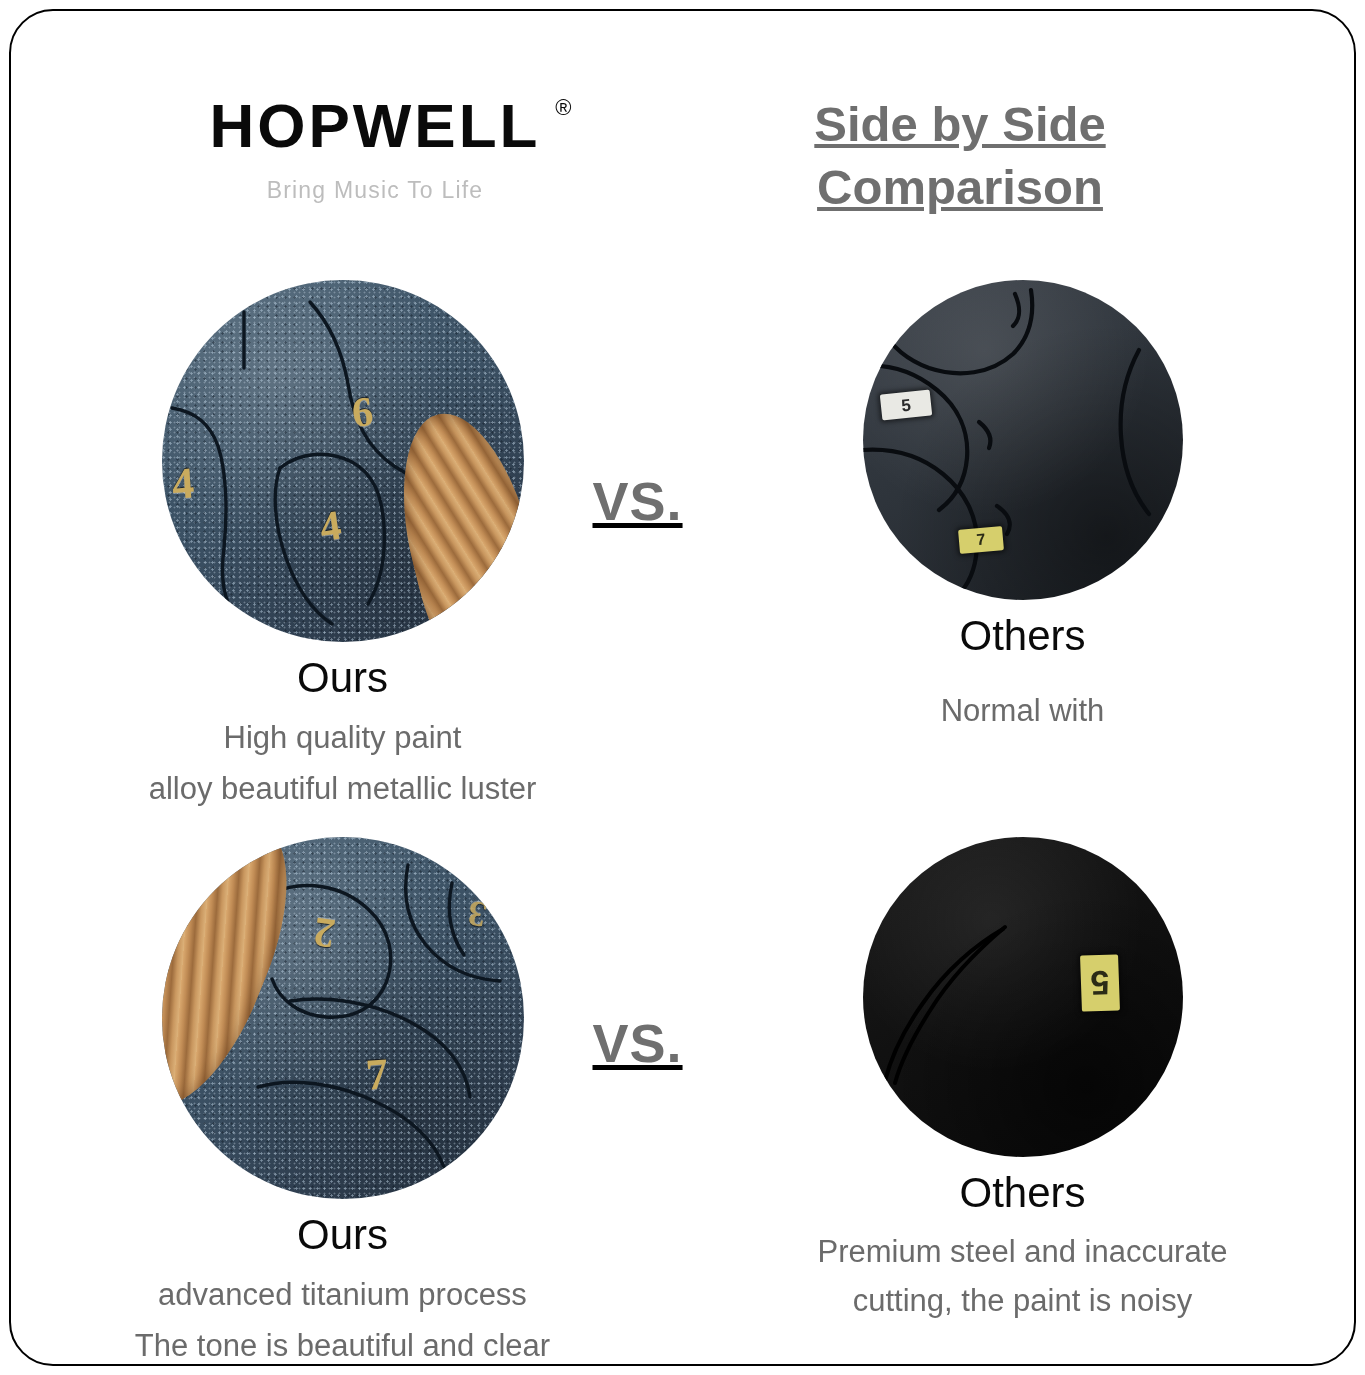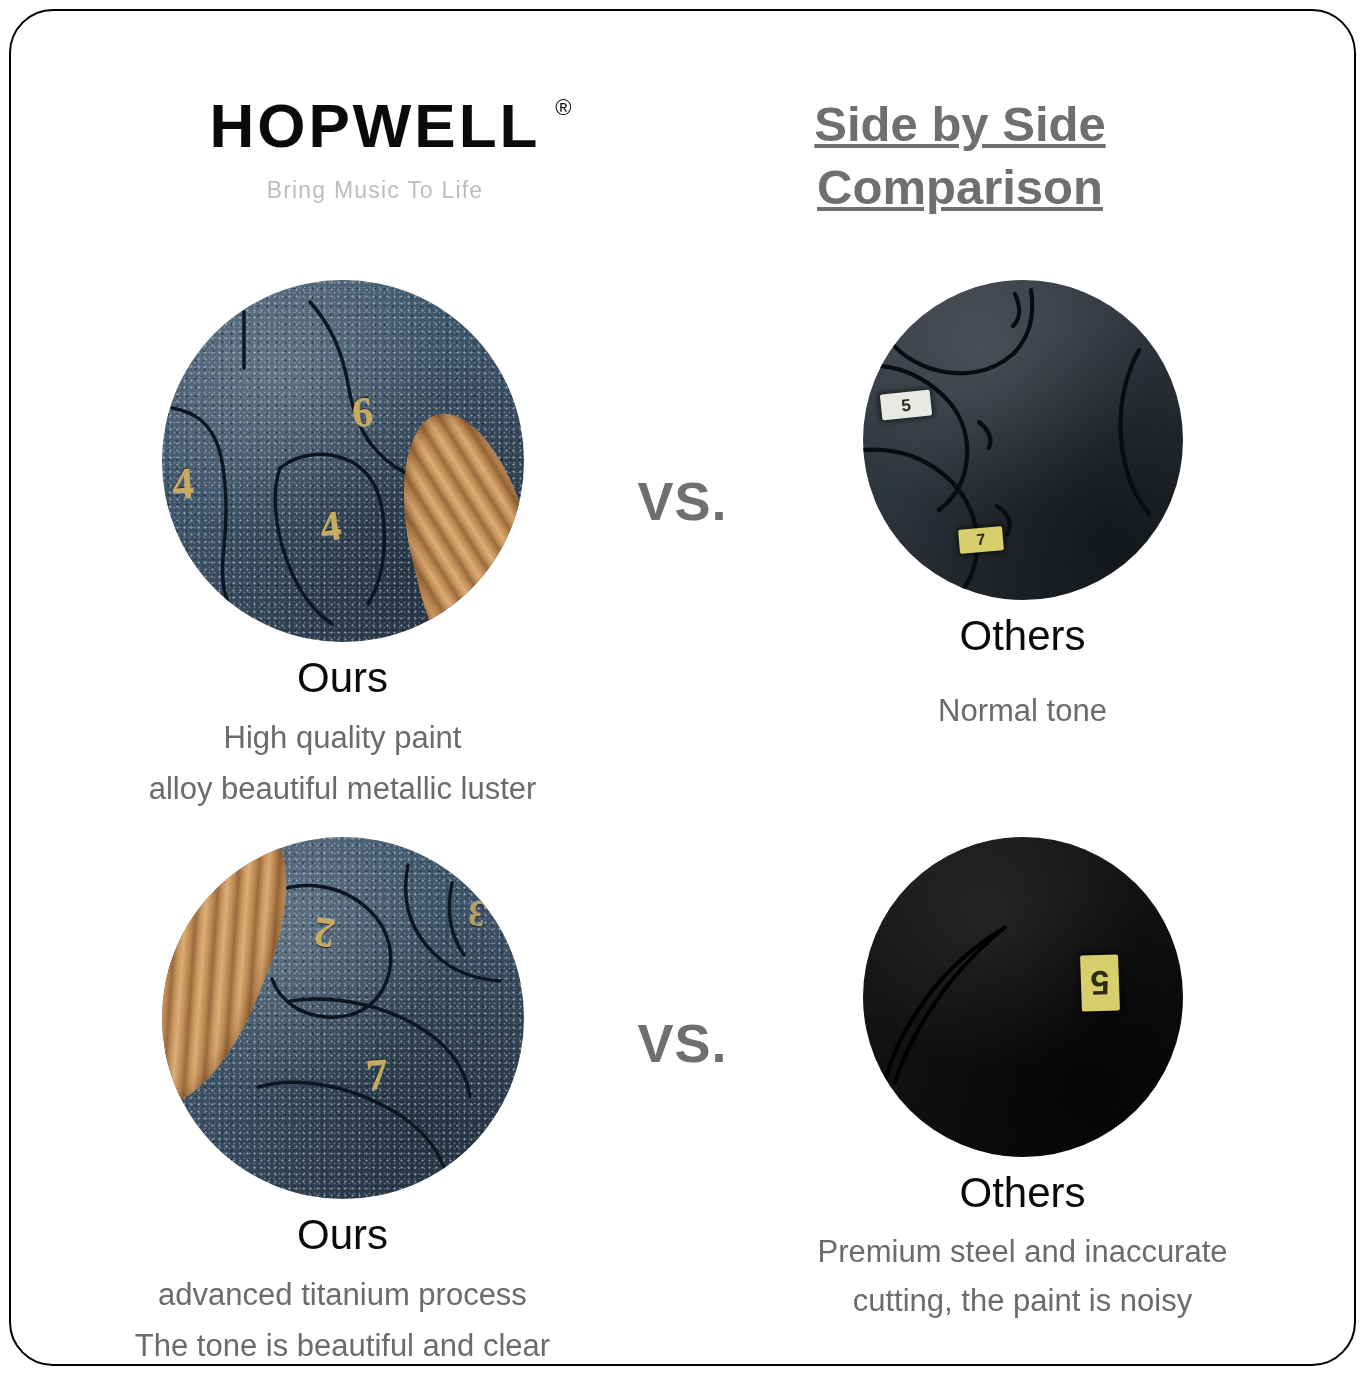--- a/index.html
+++ b/index.html
@@ -112,22 +112,23 @@
   .col {
     width: 500px;
     display: flex;
     flex-direction: column;
     align-items: center;
   }
 
   .vs-col {
     width: 180px;
     display: flex;
-    justify-content: center;
+    justify-content: flex-start;
     align-items: flex-start;
+    text-decoration: underline;
   }
 
   .vs-label {
     font-size: 54px;
     font-weight: 700;
     color: #6f6f6f;
     letter-spacing: 1px;
   }
 
   .row-1 .vs-label { margin-top: 190px; }
@@ -361,21 +362,21 @@
               <path d="M276 70 C262 96 256 126 258 156 C260 188 270 214 286 234"></path>
             </g>
           </svg>
 
           <div class="sticker sticker-white" style="left:18px; top:112px; width:50px; height:26px; font-size:17px; transform:rotate(-6deg);">5</div>
           <div class="sticker sticker-gold" style="left:96px; top:248px; width:44px; height:24px; font-size:16px; transform:rotate(-5deg);">7</div>
         </div>
 
         <div class="caption-title">Others</div>
         <div class="caption-body">
-          <span class="line">Normal tone</span>
+          <span class="line">Normal with</span>
         </div>
       </div>
     </div>
 
     <div class="row row-2">
 
       <div class="col col-left">
         <div class="photo surface-blue">
           <div class="speckle"></div>
 

